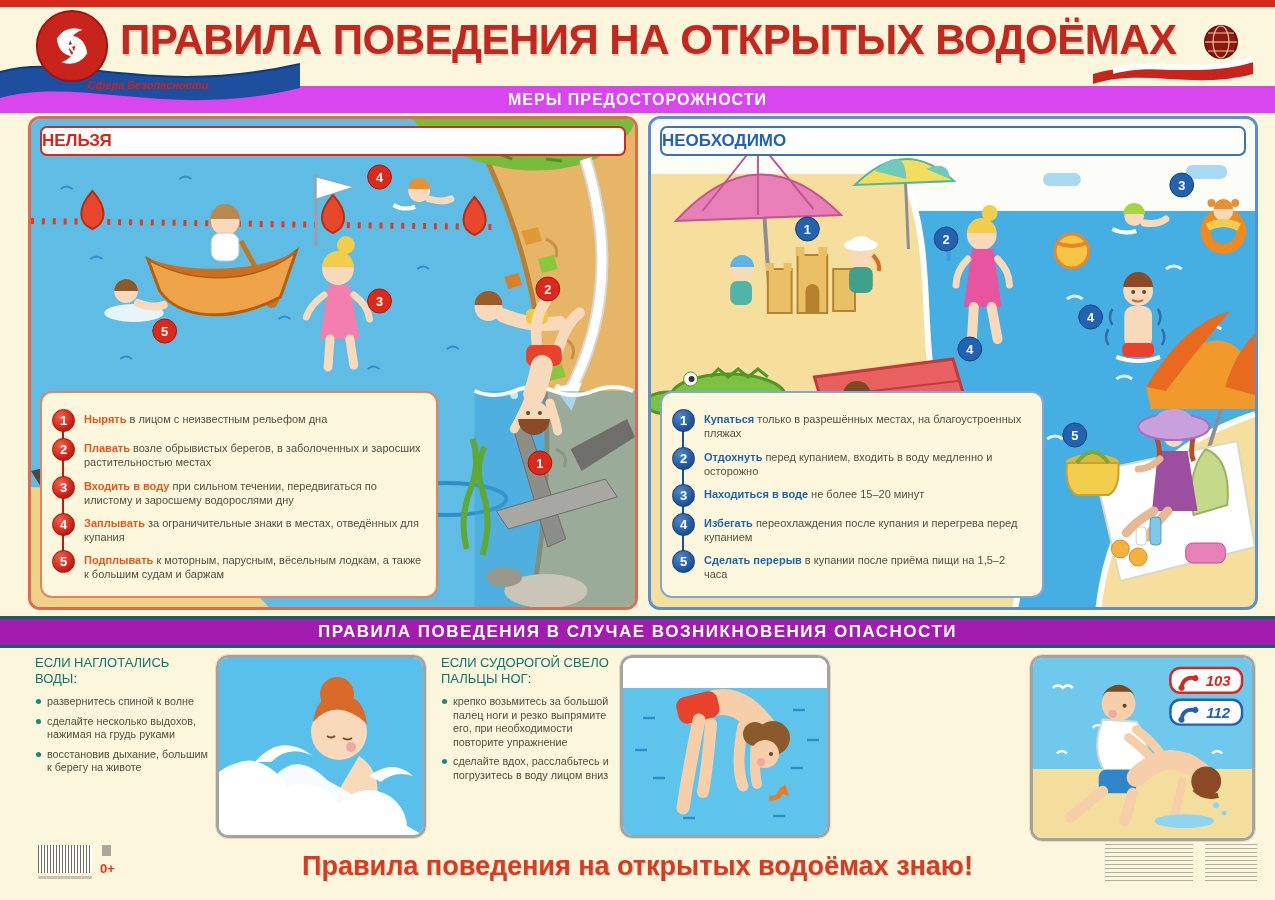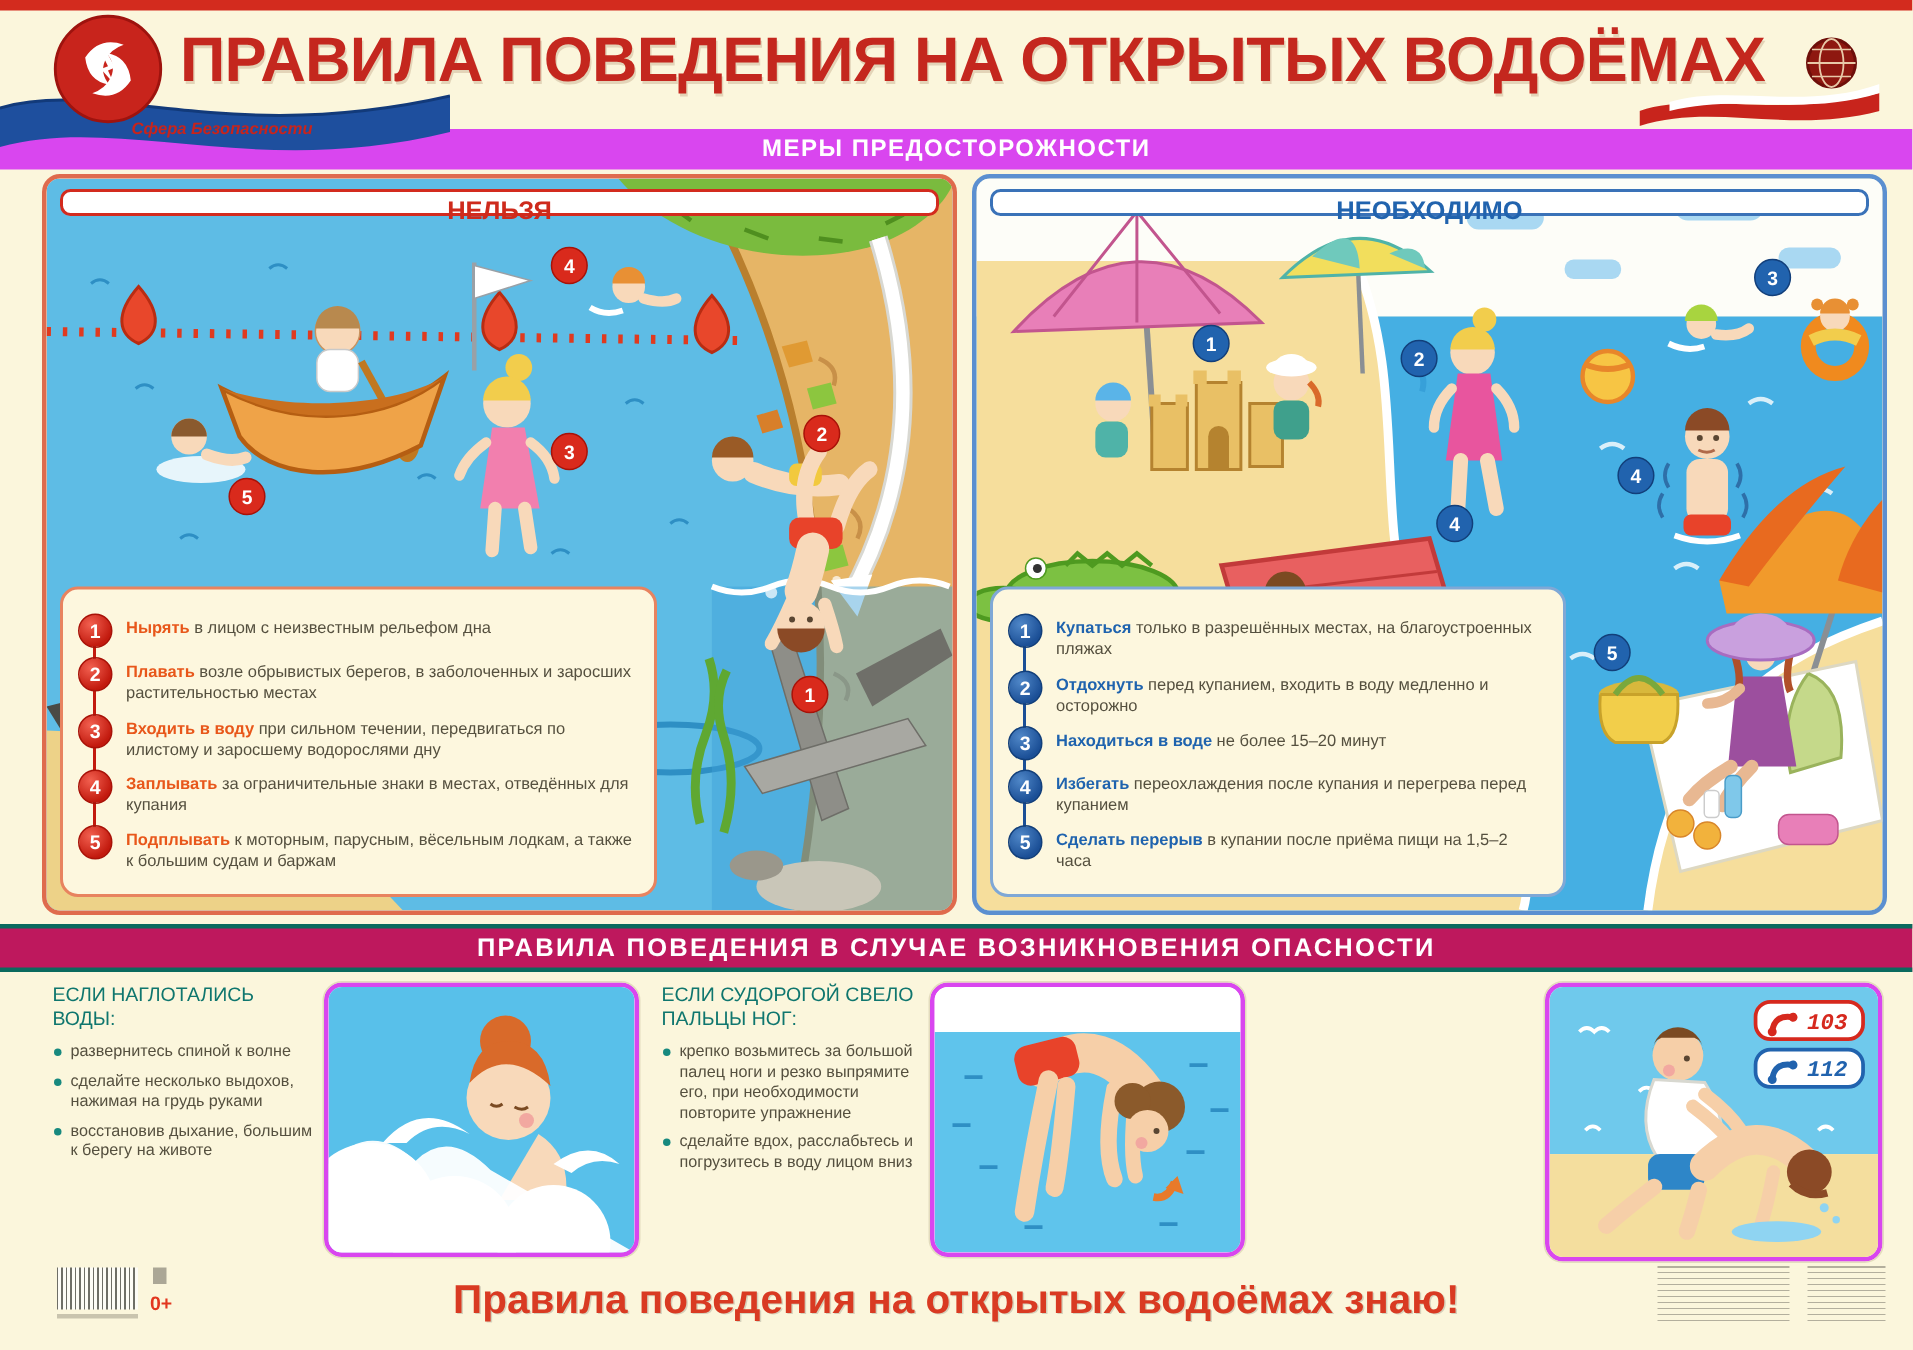--- a/index.html
+++ b/index.html
@@ -20,22 +20,22 @@
 
   .banner-red { position:absolute; left:0; top:86px; width:100%; height:27px; background:#d946ef;
     color:#fff; font-weight:bold; font-size:16px; letter-spacing:1px; text-align:center; line-height:27px; z-index:1; }
 
   
   .panel { position:absolute; top:116px; height:494px; width:610px; border-radius:12px; overflow:hidden; }
   .panel.forbidden { left:28px;  border:3px solid #DF6B4D; }
   .panel.required  { left:648px; border:3px solid #5B8FD0; }
   .panel svg.scene { position:absolute; inset:0; width:100%; height:100%; }
 
-  .panel-header { position:absolute; top:7px; left:9px; right:9px; height:18px; background:#fff;
-    border-radius:7px; text-align:center; font-weight:800; font-size:17px; line-height:26px; z-index:2; }
+  .panel-header { position:absolute; top:7px; left:9px; right:9px; height:30px; background:#fff;
+    border-radius:7px; text-align:left; font-weight:800; font-size:17px; line-height:26px; z-index:2; }
   .panel.forbidden .panel-header { border:2px solid #D32B1E; color:#CE2A1C; }
   .panel.required  .panel-header { border:2px solid #3A72B8; color:#2163AE; }
 
   .rule-list { position:absolute; left:9px; bottom:9px; background:#FDF7DE; border-radius:12px;
     padding:10px 12px 9px 10px; z-index:2; }
   .panel.forbidden .rule-list { width:398px; border:2px solid #E8835F; }
   .panel.required  .rule-list { width:384px; border:2px solid #7FA8D6; }
   .rule-list { position:absolute; }
   .rule-list::before { content:""; position:absolute; left:20px; top:24px; bottom:24px; width:2px; }
   .panel.forbidden .rule-list::before { background:#C21A0E; }
@@ -45,36 +45,36 @@
   .num { flex:0 0 23px; width:23px; height:23px; border-radius:50%; color:#fff; font-weight:800; font-size:13px;
     display:flex; align-items:center; justify-content:center; position:relative; z-index:1; }
   .red-num  { background:radial-gradient(circle at 35% 30%, #F26050, #C21A0E 72%); border:1px solid #A81208; }
   .blue-num { background:radial-gradient(circle at 35% 30%, #4F87C8, #1B4F96 72%); border:1px solid #123F7A; }
   .rule-text { font-size:11px; line-height:1.28; color:#55503F; padding-top:3px; }
   .lead { font-weight:800; margin-right:3px; }
   .red-lead  { color:#E8571A; }
   .blue-lead { color:#1F63AE; }
 
   
-  .banner-teal { position:absolute; left:0; top:616px; width:100%; height:32px; background:#be185d;
+  .banner-teal { position:absolute; left:0; top:616px; width:100%; height:32px; background:#a21caf;
     border-top:3px solid #0A6A5E; border-bottom:3px solid #0A6A5E; color:#fff; font-weight:800;
     font-size:17px; letter-spacing:1.5px; text-align:center; line-height:26px; }
 
   .danger-col { position:absolute; top:655px; }
   .danger-header { font-weight:400; font-size:13px; color:#0f766e; line-height:1.2; margin-bottom:9px; }
   .danger-bullets { list-style:none; }
   .danger-bullets li { position:relative; padding-left:12px; margin:6px 0; font-size:10.8px; line-height:1.25; color:#55503F; }
   .danger-bullets li::before { content:""; position:absolute; left:1px; top:4px; width:5px; height:5px; border-radius:50%; background:#17897E; }
 
   .col1 { left:35px;  width:178px; }
   .col2 { left:441px; width:176px; }
   .col3 { left:846px; width:180px; }
 
   .card { position:absolute; top:655px; height:183px; border-radius:12px; overflow:hidden;
-    border:3px solid #d946ef; outline:1px solid #E3DCBD; background:#fff;font-family:Liberation Mono, monospace; }
+    border:3px solid #a3a3a3; outline:1px solid #E3DCBD; background:#fff; }
   .card svg { position:absolute; inset:0; width:100%; height:100%; }
   .card1 { left:216px;  width:210px; }
   .card2 { left:620px;  width:210px; }
   .card3 { left:1030px; width:225px; height:186px; }
 
   
   .barcode { position:absolute; left:38px; top:845px; width:54px; height:28px;
     background:repeating-linear-gradient(90deg,#6E6E66 0 1px,#FDFCF6 1px 3px); }
   .barcode-caption { position:absolute; left:38px; top:876px; width:54px; height:3px; background:#C9C4AE; }
   .print-mark { position:absolute; left:102px; top:845px; width:9px; height:11px; background:#ABA796; }

